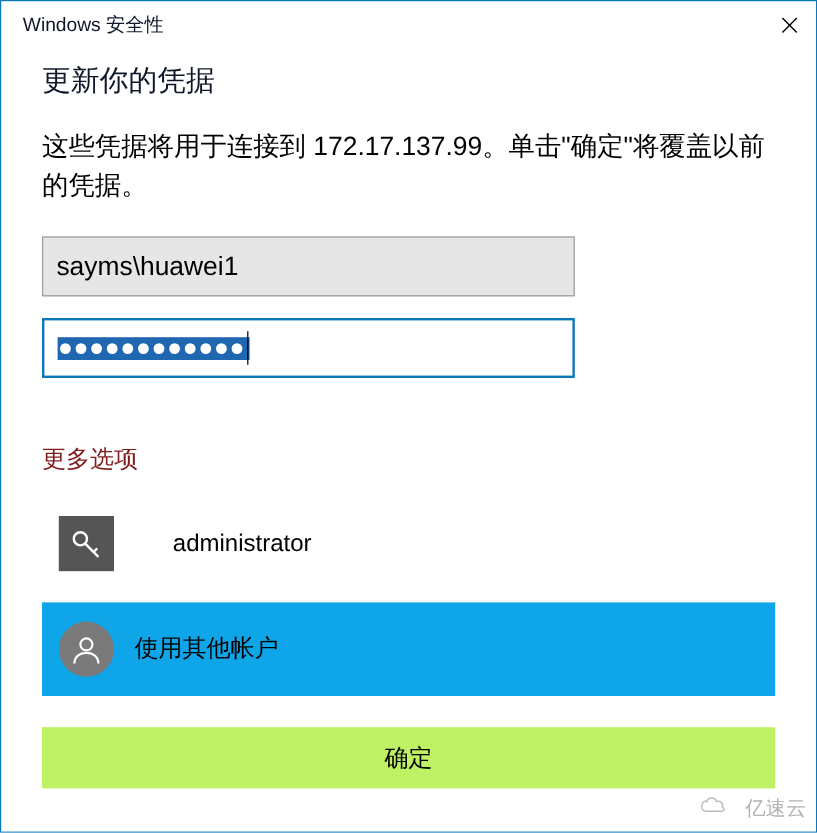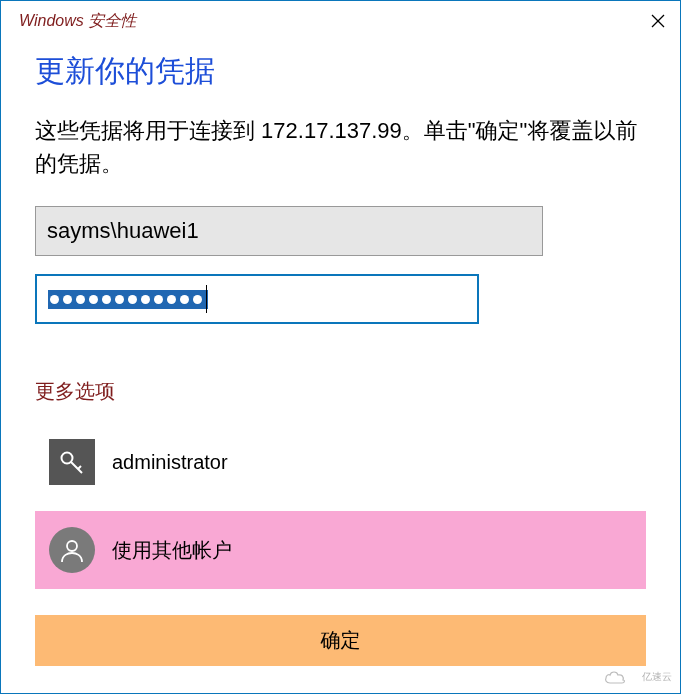--- a/index.html
+++ b/index.html
@@ -19,50 +19,49 @@
     }
     .titlebar {
       height: 40px;
       display: flex;
       align-items: center;
       justify-content: space-between;
       padding-left: 18px;
     }
     .titlebar-title {
       font-size: 16px;
-      color: #7f1d1d;
-      font-style: italic;
+      color: #0f172a;
     }
     .close-btn {
       width: 45px;
       height: 40px;
       display: flex;
       align-items: center;
       justify-content: center;
       cursor: pointer;
     }
     .close-btn svg { width: 14px; height: 14px; }
     .content {
       padding: 0 34px;
     }
     .heading {
-      font-size: 30px;
-      color: #1d4ed8;
+      font-size: 24px;
+      color: #0f172a;
       margin-top: 10px;
       margin-bottom: 22px;
       font-weight: normal;
     }
     .description {
       font-size: 22px;
       color: #000;
       line-height: 1.5;
       margin-bottom: 26px;
     }
     .username-input {
-      width: 508px;
+      width: 444px;
       height: 50px;
       padding: 0 11px;
       font-size: 22px;
       border: 1px solid #999;
       background: #e6e6e6;
       color: #000;
       font-family: inherit;
       display: block;
     }
     .password-wrap {
@@ -105,21 +104,21 @@
       display: inline-block;
     }
     .account-option {
       display: flex;
       align-items: center;
       padding: 10px 14px;
       cursor: pointer;
       min-height: 78px;
     }
     .account-option.selected {
-      background: #f9a8d4;
+      background: #0ea5e9;
     }
     .account-icon-box {
       width: 46px;
       height: 46px;
       background: #555;
       display: flex;
       align-items: center;
       justify-content: center;
       flex-shrink: 0;
     }
@@ -134,44 +133,43 @@
       justify-content: center;
       flex-shrink: 0;
     }
     .account-icon-circle svg { width: 26px; height: 26px; }
     .account-text {
       margin-left: 17px;
       font-size: 20px;
       color: #000;
       line-height: 1.45;
     }
-    .account-admin { margin-bottom: 10px; }
+    .account-admin { margin-bottom: 10px; gap: 32px; }
     .button-row {
       display: flex;
       gap: 10px;
       margin-top: 26px;
     }
     .dlg-btn {
       flex: 1;
       height: 51px;
-      background: #fdba74;
+      background: #bef264;
       border: none;
       font-size: 20px;
       color: #000;
       cursor: pointer;
       font-family: inherit;
     }
     .watermark {
       position: absolute;
       right: 8px;
       bottom: 8px;
       display: flex;
-      align-items: center;
       gap: 16px;
-      font-size: 10px;
+      font-size: 17px;
       color: #888;
       opacity: 0.65;
     }
     .watermark svg { width: 22px; height: 16px; }
   </style>
 </head>
 <body>
 
 <div class="dialog">
 

